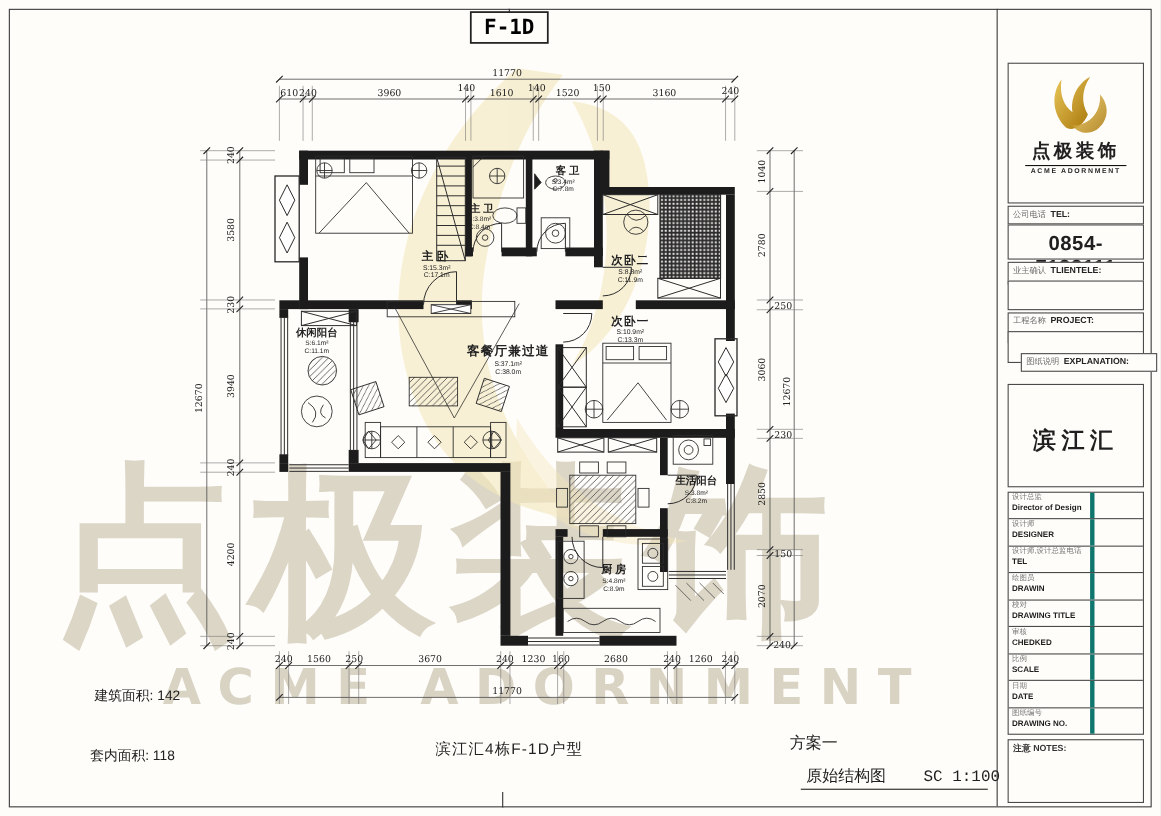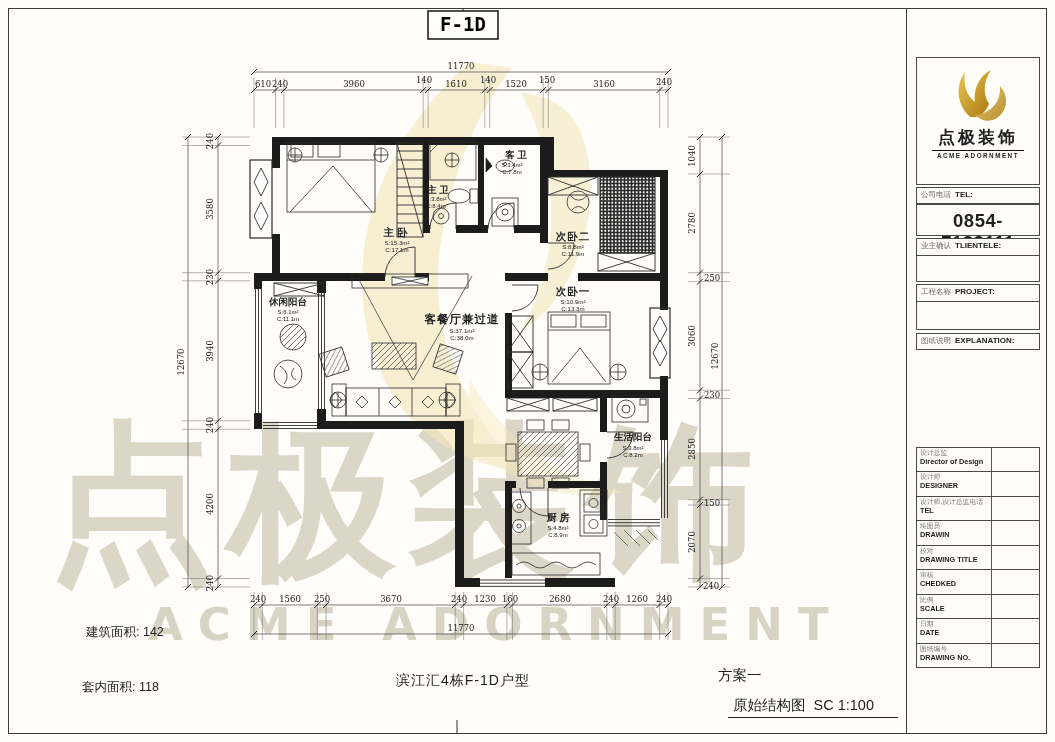--- a/index.html
+++ b/index.html
@@ -19,21 +19,21 @@
   
   .tblock{position:absolute;left:916px;top:57px;width:126px;height:676px;z-index:3;font-family:"Liberation Sans",sans-serif;}
   .tb-box{position:absolute;left:0;width:124px;border:1px solid #4a4a4a;box-sizing:border-box;background:#fffdfa;}
   .tb-label{font-size:7.5px;color:#6a6a6a;padding:2px 0 0 4px;}
   .tb-label b{color:#222;font-weight:700;font-size:8px;margin-left:4px;}
   .phone{font-size:18.5px;font-weight:700;letter-spacing:0.5px;text-align:center;padding-top:5px;}
   .pname{font-size:21px;font-weight:700;letter-spacing:5px;text-align:center;padding-top:36px;}
   .tb-rows{position:absolute;left:0;top:390px;width:124px;height:221px;border:1px solid #4a4a4a;box-sizing:border-box;display:flex;flex-direction:column;}
   .tb-row{flex:1;display:flex;border-bottom:1px solid #4a4a4a;}
   .tb-row:last-child{border-bottom:none;}
-  .tb-cell-l{width:71px;border-right:1px solid #0f766e;padding:1px 0 0 3px;}
+  .tb-cell-l{width:71px;border-right:4px solid #0f766e;padding:1px 0 0 3px;}
   .tb-cell-r{flex:1;}
   .cn{display:block;font-size:6.8px;color:#777;line-height:8px;}
   .en{display:block;font-size:7.3px;color:#1d1d1d;font-weight:700;line-height:9px;}
   .logo-cn{font-size:17px;font-weight:700;letter-spacing:3px;text-align:center;margin-top:2px;font-family:"DejaVu Sans",sans-serif;}
   .logo-en{font-size:6.3px;font-weight:700;letter-spacing:1.5px;text-align:center;border-top:1.5px solid #111;width:92px;margin:1px auto 0;padding-top:1px;}
 
   
   .ft{position:absolute;z-index:3;white-space:nowrap;}
   .area-line{font-size:12.5px;color:#222;}
   .plan-title{font-size:14px;font-weight:400;letter-spacing:1px;}
@@ -435,22 +435,25 @@
     <div class="tb-box" style="top:181px;height:21px;">
       <div class="tb-label"><span>业主确认</span><b>TLIENTELE:</b></div>
     </div>
     <div class="tb-box" style="top:198px;height:27px;"></div>
 
     <div class="tb-box" style="top:227px;height:28px;">
       <div class="tb-label"><span>工程名称</span><b>PROJECT:</b></div>
     </div>
     <div class="tb-box" style="top:244px;height:29px;"></div>
 
-    <div class="tb-box" style="top:276px;height:17px;">
+    <div class="tb-box" style="top:264px;height:17px;margin-left:12px;">
       <div class="tb-label"><span>图纸说明</span><b>EXPLANATION:</b></div>
+    </div>
+    <div class="tb-box" style="top:292px;height:94px;">
+      <div class="pname">滨江汇</div>
     </div>
 
     <div class="tb-rows">
       <div class="tb-row">
         <div class="tb-cell-l">
             <span class="cn">设计总监</span>
             <span class="en">Director of Design</span>
           </div>
           <div class="tb-cell-r"></div>
       </div>
@@ -505,31 +508,34 @@
       </div>
       <div class="tb-row">
         <div class="tb-cell-l">
             <span class="cn">图纸编号</span>
             <span class="en">DRAWING NO.</span>
           </div>
           <div class="tb-cell-r"></div>
       </div>
     </div>
 
+    <div class="tb-box" style="top:615px;height:58px;">
+      <div class="tb-label" style="font-size:8px;color:#333;font-weight:700;">注意 NOTES:</div>
+    </div>
   </div>
 
   <div class="ft area-line" style="left:86px;top:624px;">
     <span>建筑面积:</span>
     <span>142</span>
   </div>
   <div class="ft area-line" style="left:82px;top:679px;">
     <span>套内面积:</span>
     <span>118</span>
   </div>
   <div class="ft plan-title" style="left:396px;top:672px;">滨江汇4栋F-1D户型</div>
   <div class="ft scheme" style="left:718px;top:666px;font-family:Liberation Serif, serif;">方案一</div>
   <div class="ft dname" style="left:733px;top:696px;">
     <span>原始结构图</span>
-    <span style="margin-left:4px;font-family:Liberation Sans, sans-serif;">SC 1:100</span>
+    <span style="margin-left:30px;font-family:Liberation Mono, monospace;">SC 1:100</span>
   </div>
   <div class="underline"></div>
 
 </div>
 
 </body></html>

